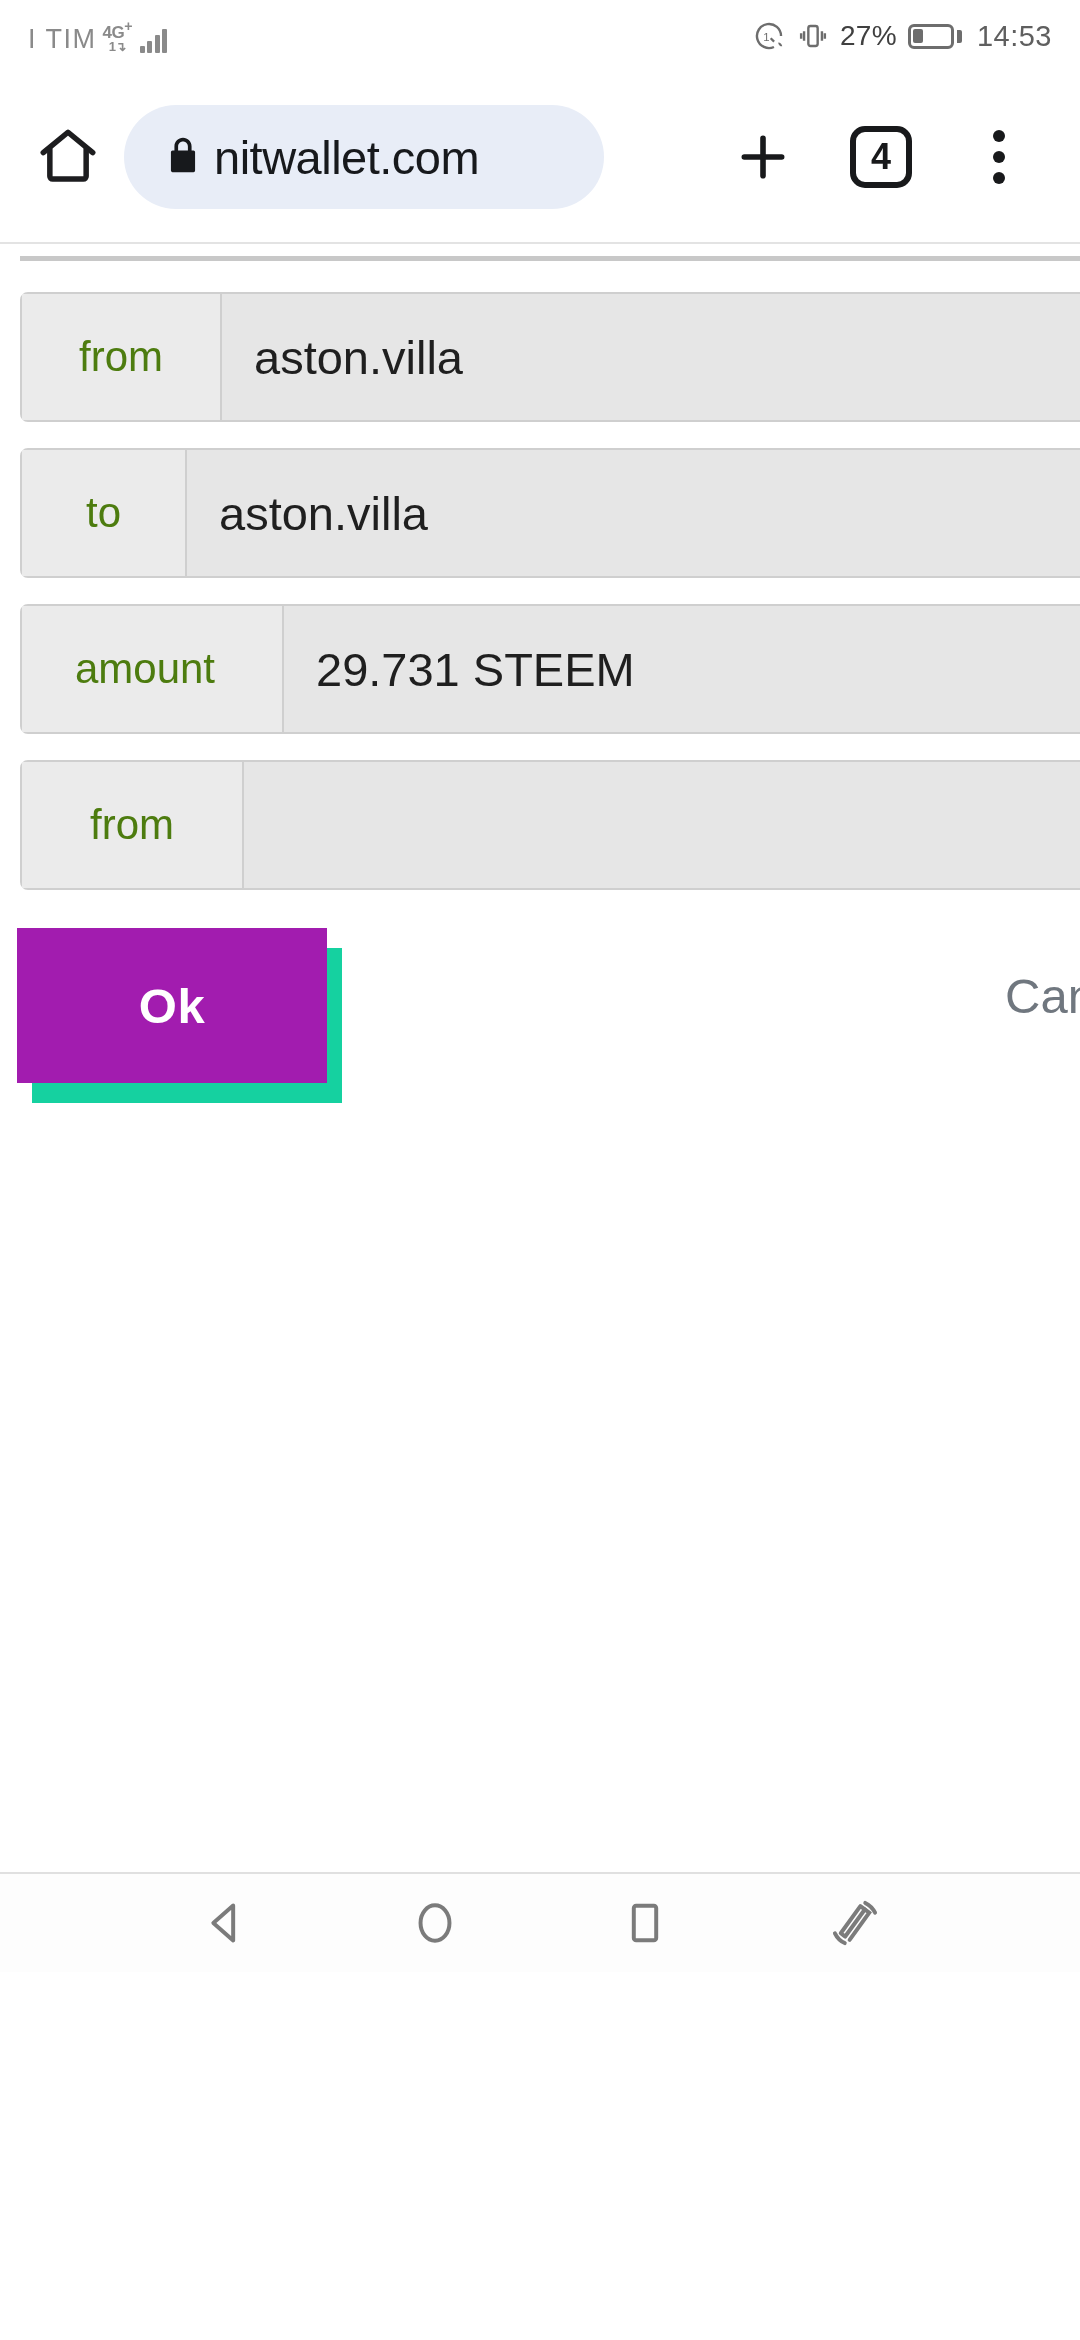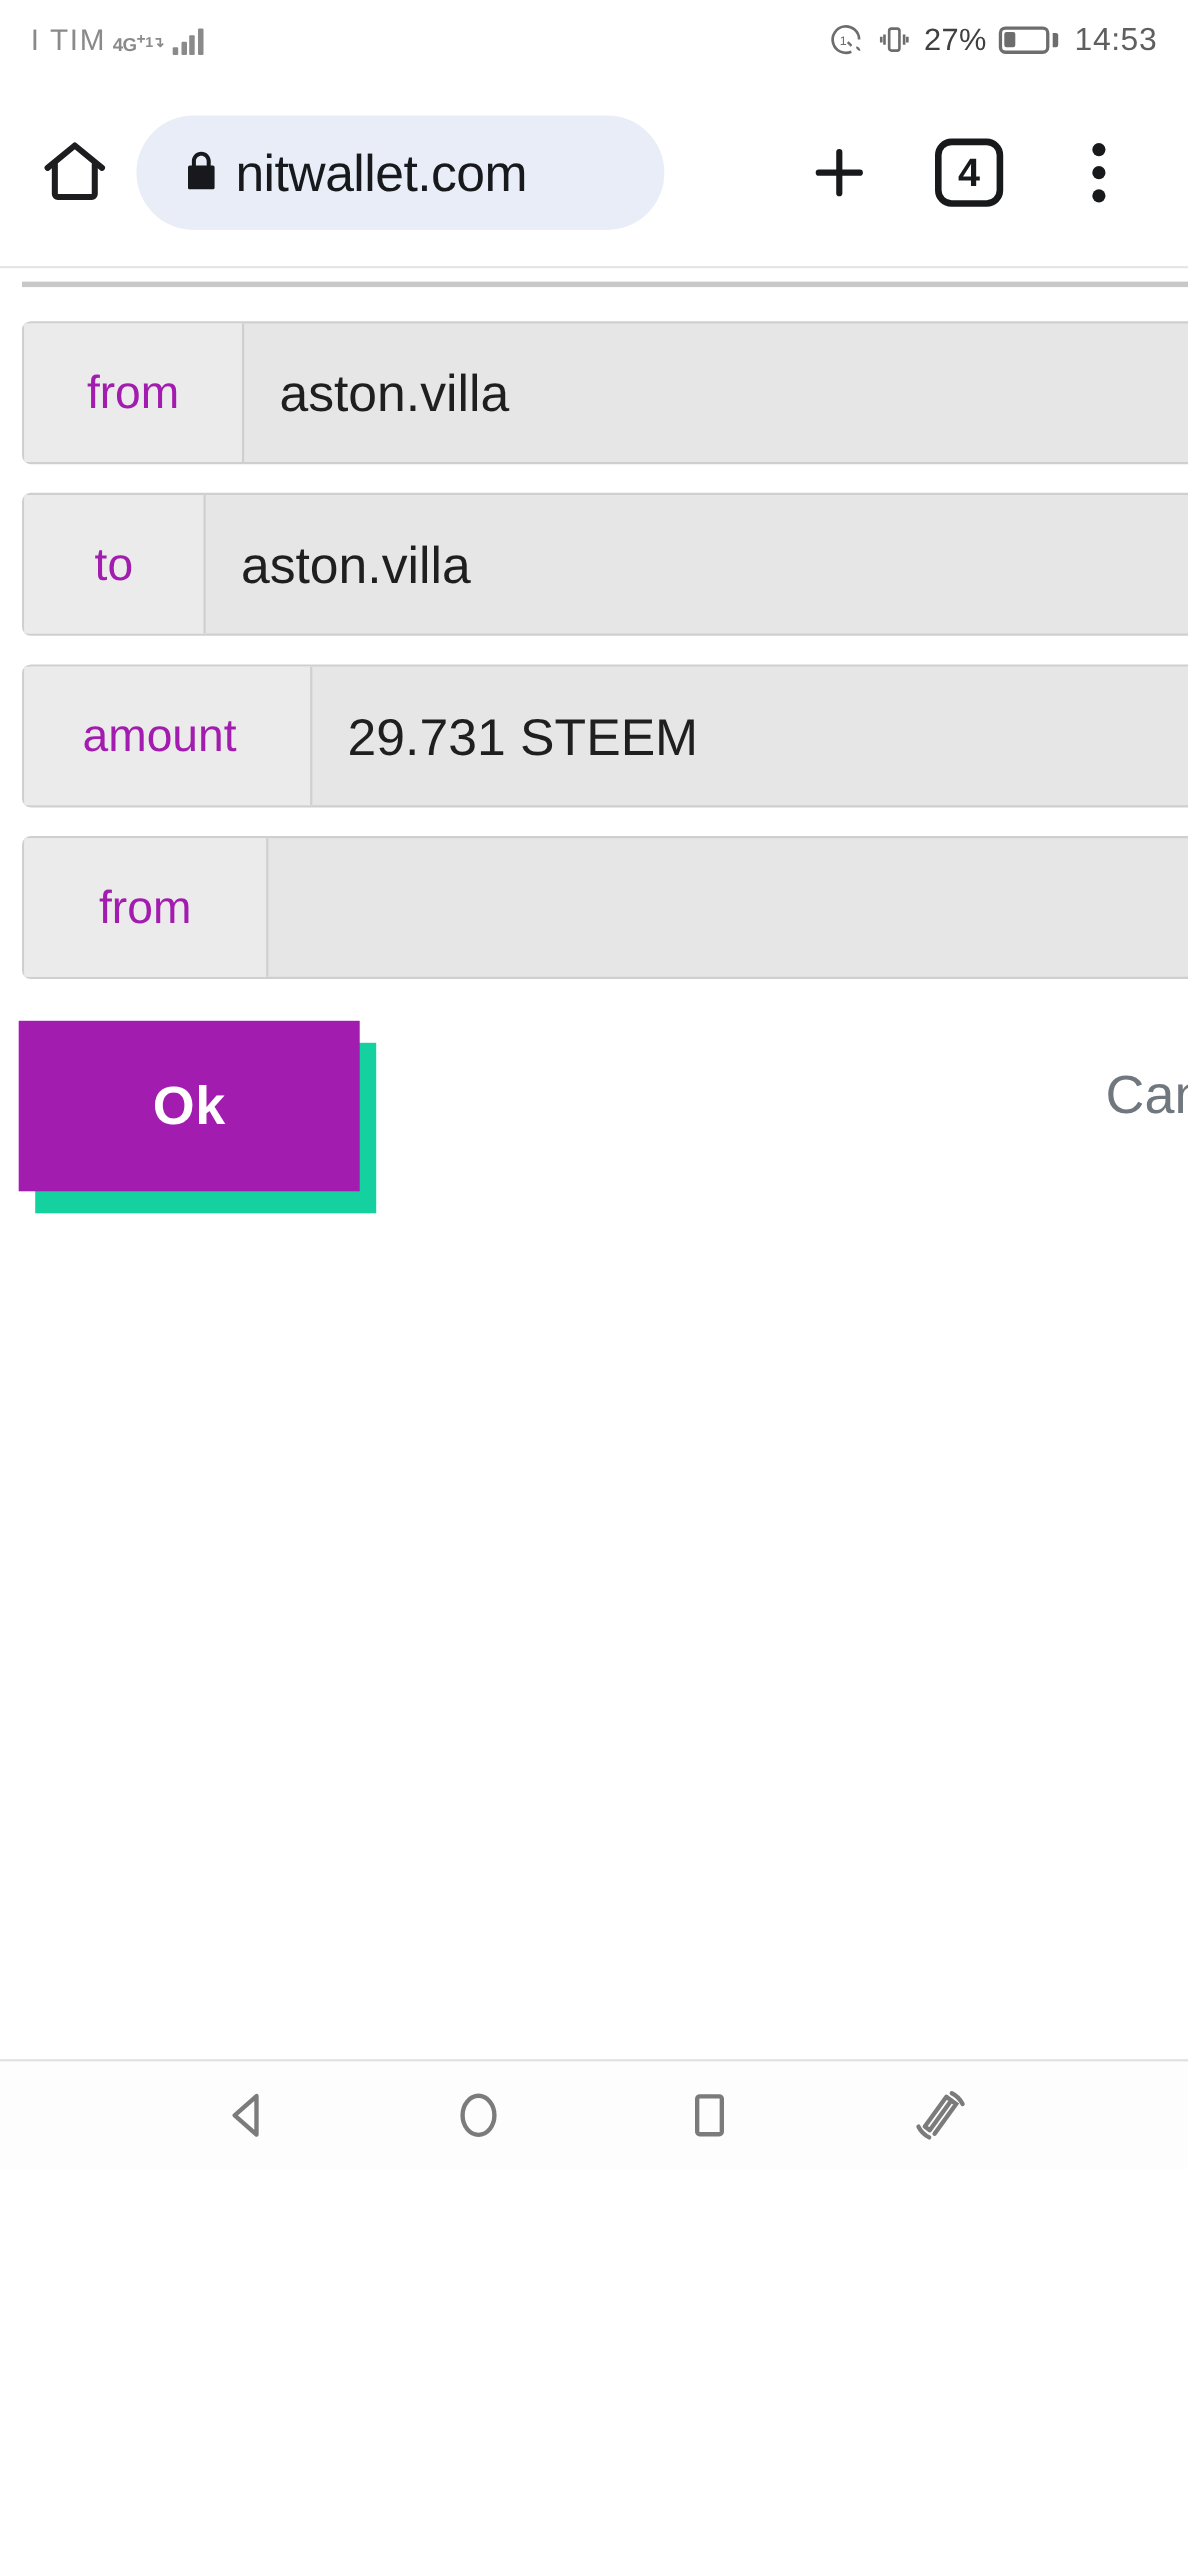--- a/index.html
+++ b/index.html
@@ -15,21 +15,21 @@
   #status-bar {
     position:absolute; top:0; left:0; width:1080px; height:72px;
     display:flex; align-items:center; justify-content:space-between;
     padding:0 28px; background:#fff;
   }
   .sb-left { display:flex; align-items:flex-end; gap:6px; }
   .sb-carrier {
     font-size:27px; color:#8a8a8a; letter-spacing:1.5px;
     font-family:"Liberation Sans", sans-serif; line-height:1;
   }
-  .net-wrap { display:flex; flex-direction:row; align-items:center; line-height:1; }
+  .net-wrap { display:flex; flex-direction:column; align-items:center; line-height:1; }
   .net-label { font-size:17px; color:#8a8a8a; font-weight:bold; letter-spacing:-.5px; }
   .net-sub { font-size:13px; color:#8a8a8a; font-weight:bold; letter-spacing:-.5px; margin-top:-1px;}
   .bars { display:flex; align-items:flex-end; gap:2.5px; height:26px; margin-left:2px; }
   .bars i { display:block; width:5px; background:#8a8a8a; border-radius:1px; }
   .bars i:nth-child(1){height:7px;}
   .bars i:nth-child(2){height:12px;}
   .bars i:nth-child(3){height:18px;}
   .bars i:nth-child(4){height:24px;}
   .bars i.dim { background:#c9c9c9; }
 
@@ -81,21 +81,21 @@
   }
   #confirm-form { position:absolute; top:48px; left:20px; width:1180px; }
   .form-row {
     display:flex; align-items:stretch; height:130px;
     background:#e6e6e6; border:2px solid #cfcfcf; border-radius:8px;
     margin-bottom:26px; width:1180px;
   }
   .row-label {
     flex:0 0 auto; display:flex; align-items:center; justify-content:center;
     background:#ebebeb; border-right:2px solid #cfcfcf;
-    font-size:42px; color:#a21caf; padding:0 34px;
+    font-size:42px; color:#4d7c0f; padding:0 34px;
   }
   .row-label.w-from { width:200px; }
   .row-label.w-to   { width:165px; }
   .row-label.w-amount { width:262px;padding-left:20px; }
   .row-label.w-memo { width:222px; }
   .row-value {
     flex:1 1 auto; display:flex; align-items:center;
     padding-left:32px; font-size:47px; color:#1f1f1f;
     white-space:nowrap; overflow:hidden;
   }

